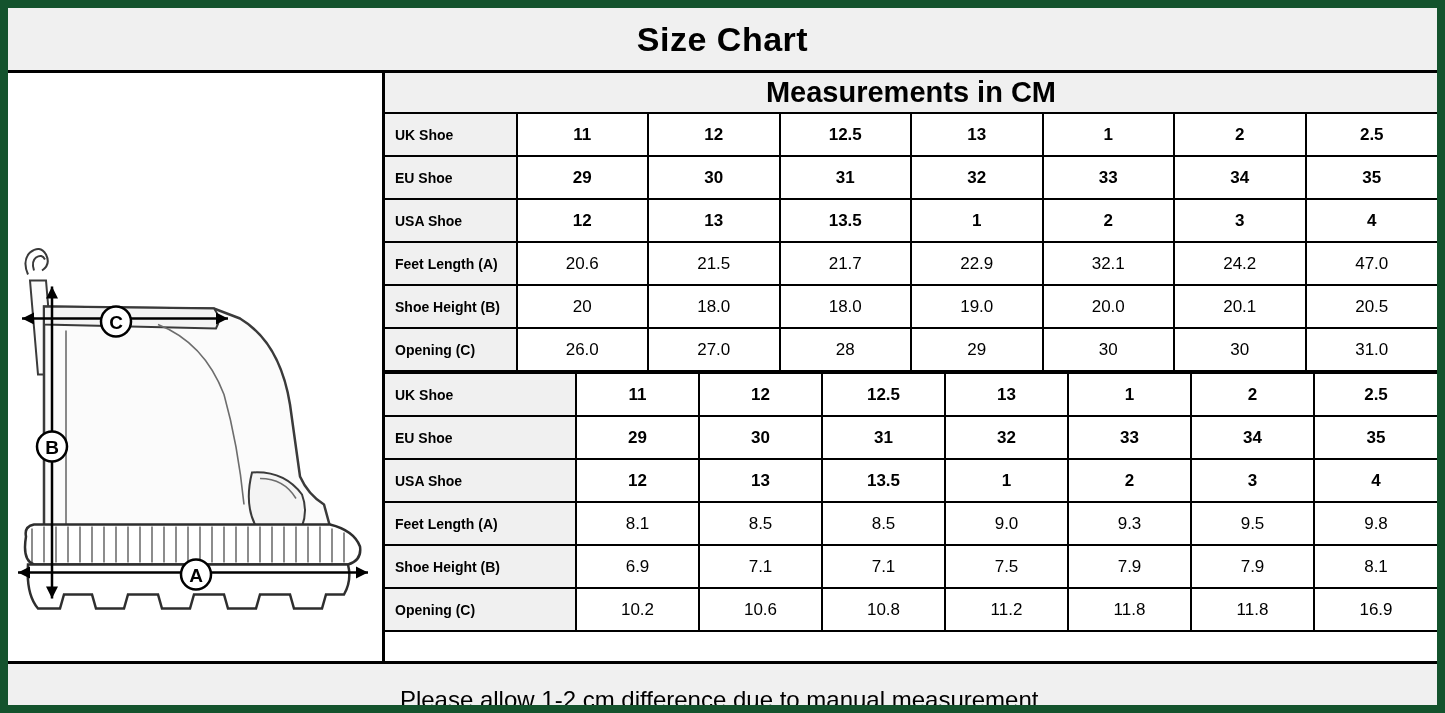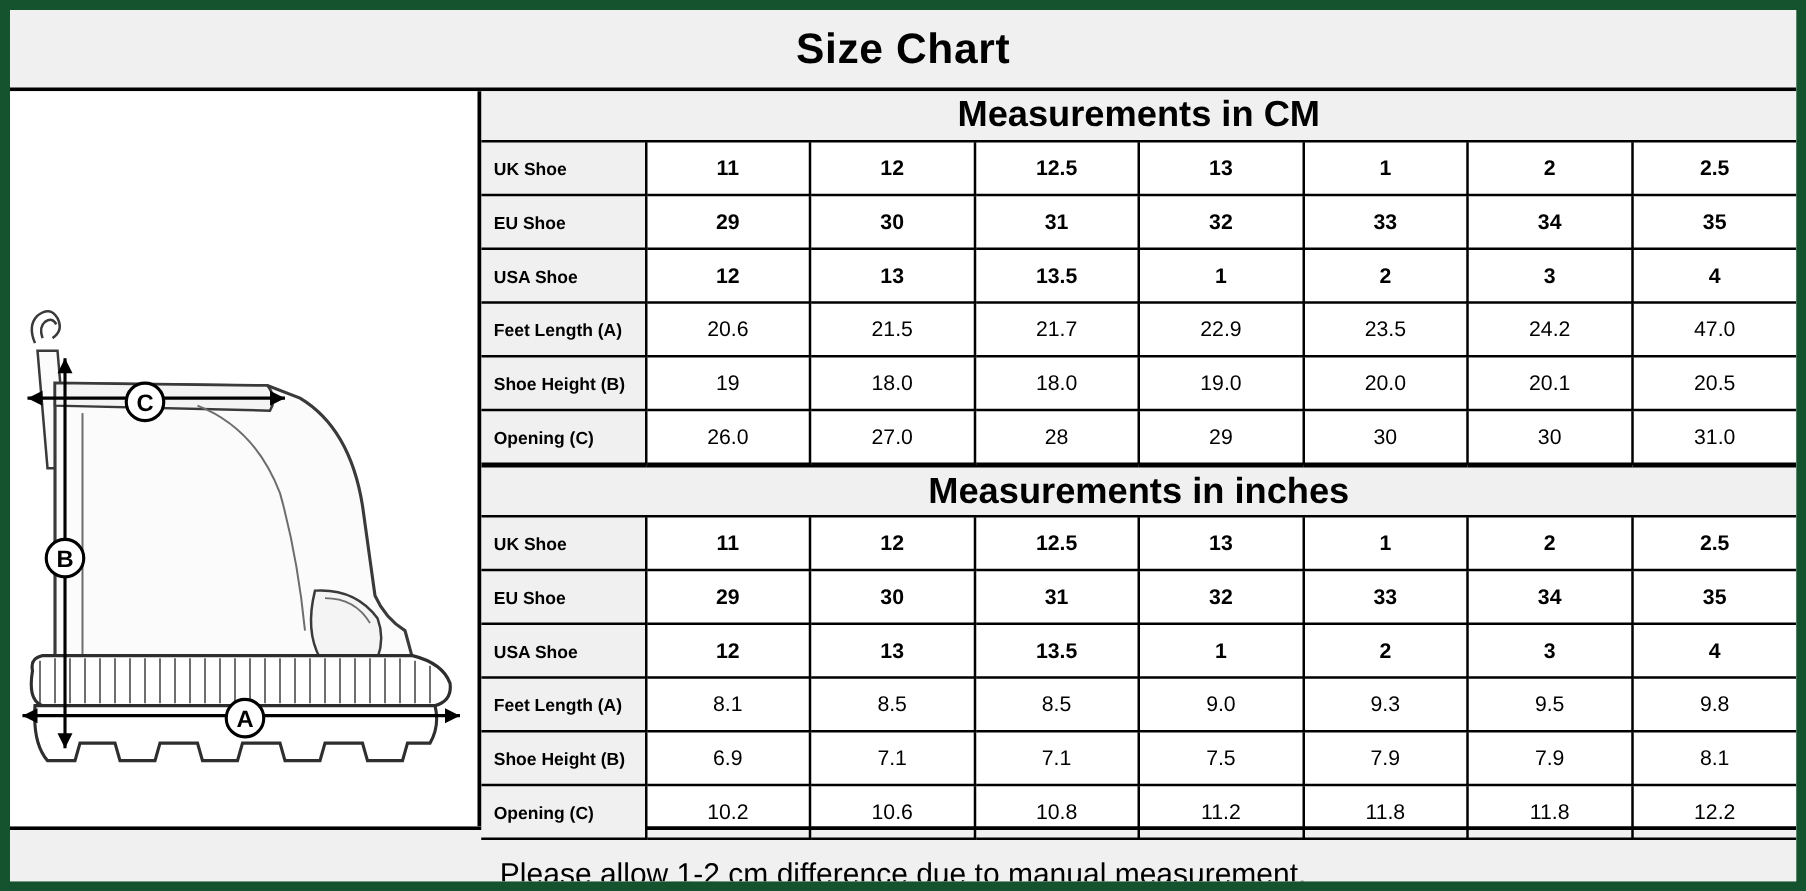--- a/index.html
+++ b/index.html
@@ -233,27 +233,27 @@
           <td class="val bold">2</td>
           <td class="val bold">3</td>
           <td class="val bold last">4</td>
         </tr>
         <tr>
           <td class="row-label">Feet Length (A)</td>
           <td class="val">20.6</td>
           <td class="val">21.5</td>
           <td class="val">21.7</td>
           <td class="val">22.9</td>
-          <td class="val">23.5</td>
+          <td class="val">32.1</td>
           <td class="val">24.2</td>
           <td class="val last">47.0</td>
         </tr>
         <tr>
           <td class="row-label">Shoe Height (B)</td>
-          <td class="val">19</td>
+          <td class="val">20</td>
           <td class="val">18.0</td>
           <td class="val">18.0</td>
           <td class="val">19.0</td>
           <td class="val">20.0</td>
           <td class="val">20.1</td>
           <td class="val last">20.5</td>
         </tr>
         <tr>
           <td class="row-label">Opening (C)</td>
           <td class="val">26.0</td>
@@ -262,23 +262,20 @@
           <td class="val">29</td>
           <td class="val">30</td>
           <td class="val">30</td>
           <td class="val last">31.0</td>
         </tr>
       </tbody>
         </table>
 
       <table class="size-table">
         <tbody>
-            <tr>
-          <td class="section-head second" colspan="8">Measurements in inches</td>
-        </tr>
         <tr>
           <td class="row-label" style="width:191px">UK Shoe</td>
           <td class="val bold">11</td>
           <td class="val bold">12</td>
           <td class="val bold">12.5</td>
           <td class="val bold">13</td>
           <td class="val bold">1</td>
           <td class="val bold">2</td>
           <td class="val bold last">2.5</td>
         </tr>
@@ -323,21 +320,21 @@
           <td class="val last">8.1</td>
         </tr>
         <tr>
           <td class="row-label">Opening (C)</td>
           <td class="val">10.2</td>
           <td class="val">10.6</td>
           <td class="val">10.8</td>
           <td class="val">11.2</td>
           <td class="val">11.8</td>
           <td class="val">11.8</td>
-          <td class="val last">12.2</td>
+          <td class="val last">16.9</td>
         </tr>
       </tbody>
         </table>
 
     </div>
   </div>
 
   <div class="footer-bar">
     <div class="note">Please allow 1-2 cm difference due to manual measurement.</div>
   </div>

